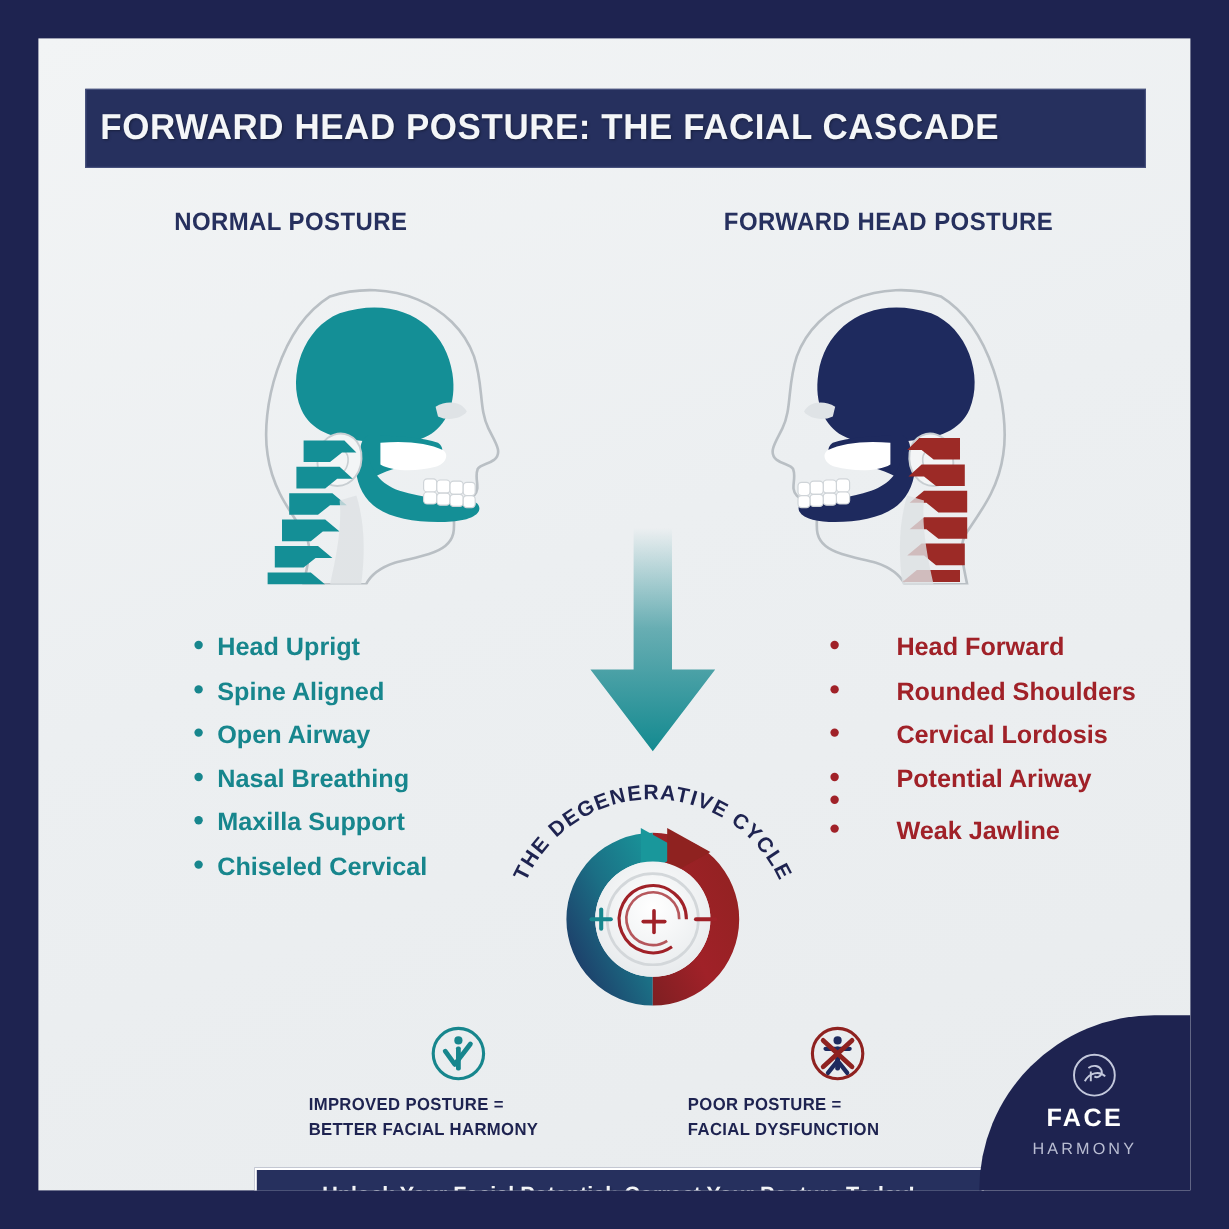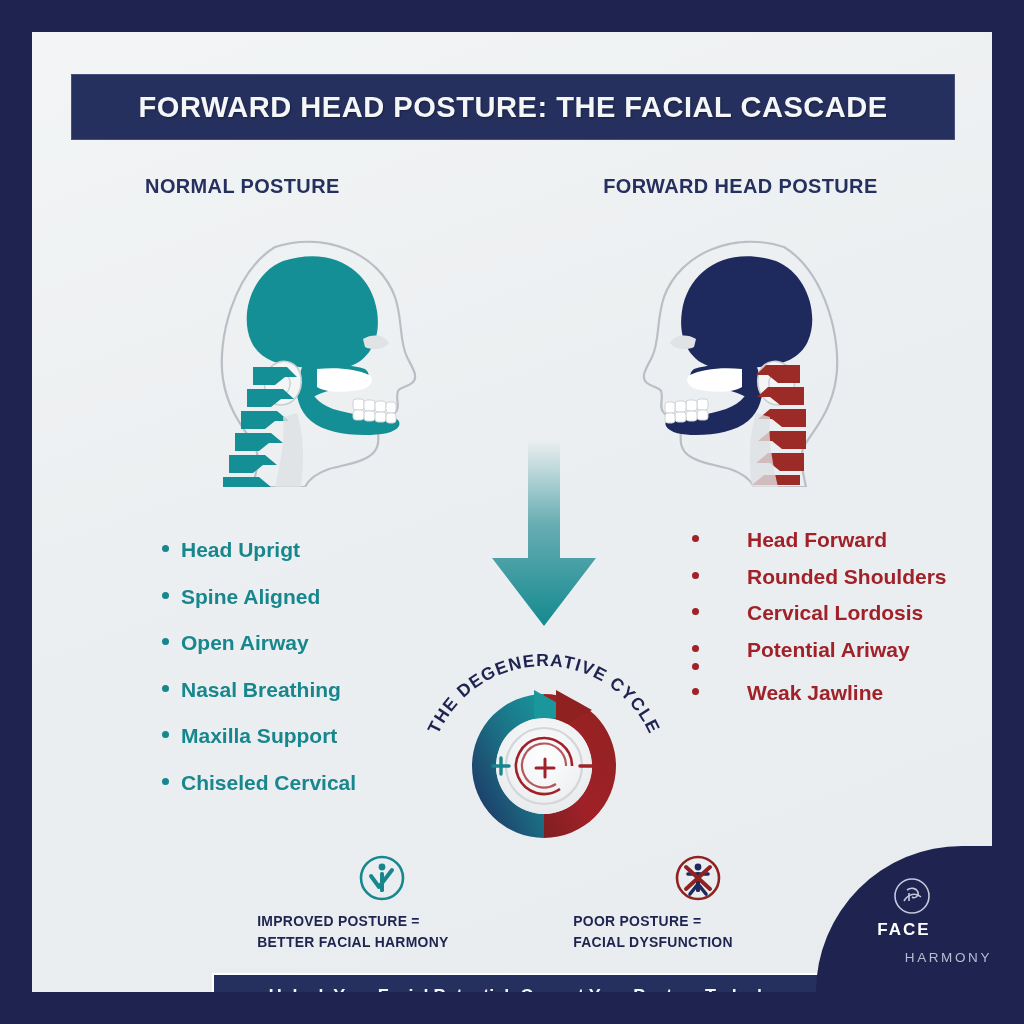--- a/index.html
+++ b/index.html
@@ -14,21 +14,21 @@
   .panel{
     position:absolute;left:32px;top:32px;width:960px;height:960px;
     background:linear-gradient(160deg,#f2f4f5 0%,#eceff1 45%,#e9ecee 100%);
     overflow:hidden;
   }
 
   
   .title-bar{
     position:absolute;left:39px;top:42px;width:882px;height:64px;
     background:#26305e;border:1px solid #46507c;
-    display:flex;align-items:center;justify-content:center;
+    display:flex;align-items:center;justify-content:flex-start;
   }
   .title-bar span{
     color:#f4f6f8;font-size:30px;font-weight:bold;letter-spacing:.5px;
     text-shadow:1px 1px 2px rgba(0,0,0,.35);
     transform:scaleX(.97);white-space:nowrap;
   }
 
   
   .col-head{
     position:absolute;top:142px;color:#26305e;font-size:21px;font-weight:bold;
@@ -48,21 +48,21 @@
   .blist.left{left:130px;}
   .blist.right{left:660px;}
   .blist li{
     font-size:21px;font-weight:bold;line-height:36.5px;white-space:nowrap;
     display:flex;align-items:baseline;
   }
   .blist li .dot{
     width:7px;height:7px;border-radius:50%;display:inline-block;
     margin-right:12px;position:relative;top:-5px;flex:none;
   }
-  .blist.left li{color:#17868d;margin-top:10px;}
+  .blist.left li{color:#17868d;}
   .blist.left li .dot{background:#17868d;}
   .blist.right li{color:#a02128;gap:36px;}
   .blist.right li .dot{background:#a02128;}
 
   
   .arrow{position:absolute;left:452px;top:408px;width:120px;height:190px;}
 
   
   .cycle{position:absolute;left:378px;top:600px;width:268px;height:215px;}
 
@@ -90,24 +90,24 @@
 
   
   .logo{
     position:absolute;right:0;bottom:0;width:176px;height:146px;
     background:#1e2350;border-top-left-radius:150px 150px;
     overflow:hidden;
   }
   .logo .mark{position:absolute;left:74px;top:28px;width:44px;height:44px;}
   .logo .l1{
     position:absolute;left:0;top:74px;width:176px;text-align:center;
-    color:#ffffff;font-size:17px;font-weight:bold;letter-spacing:2px;
+    color:#ffffff;font-size:21px;font-weight:bold;letter-spacing:2px;
   }
   .logo .l2{
-    position:absolute;left:0;top:104px;width:176px;text-align:right;
+    position:absolute;left:0;top:104px;width:176px;text-align:center;
     color:#b9bdd2;font-size:13.5px;letter-spacing:2.6px;
   }
 </style>
 </head>
 <body>
 
 <div class="canvas">
   <div class="panel">
 
     <div class="title-bar">

